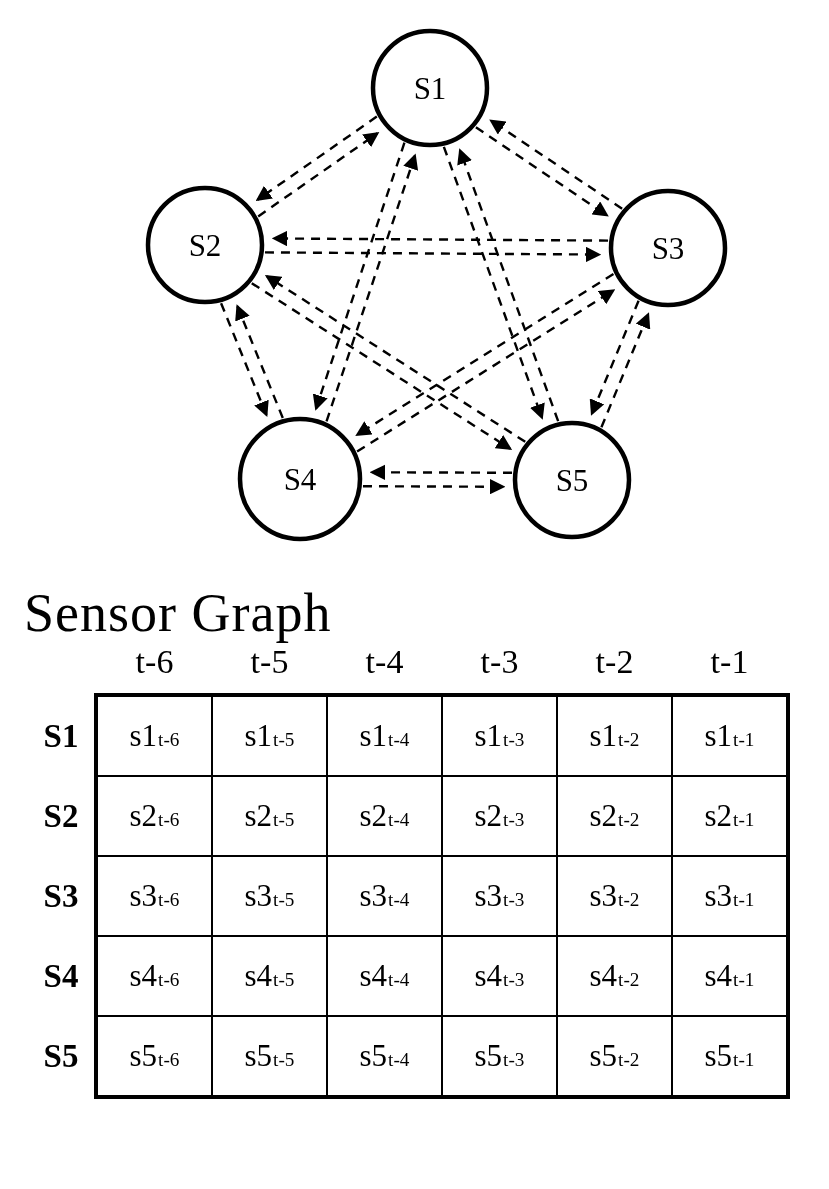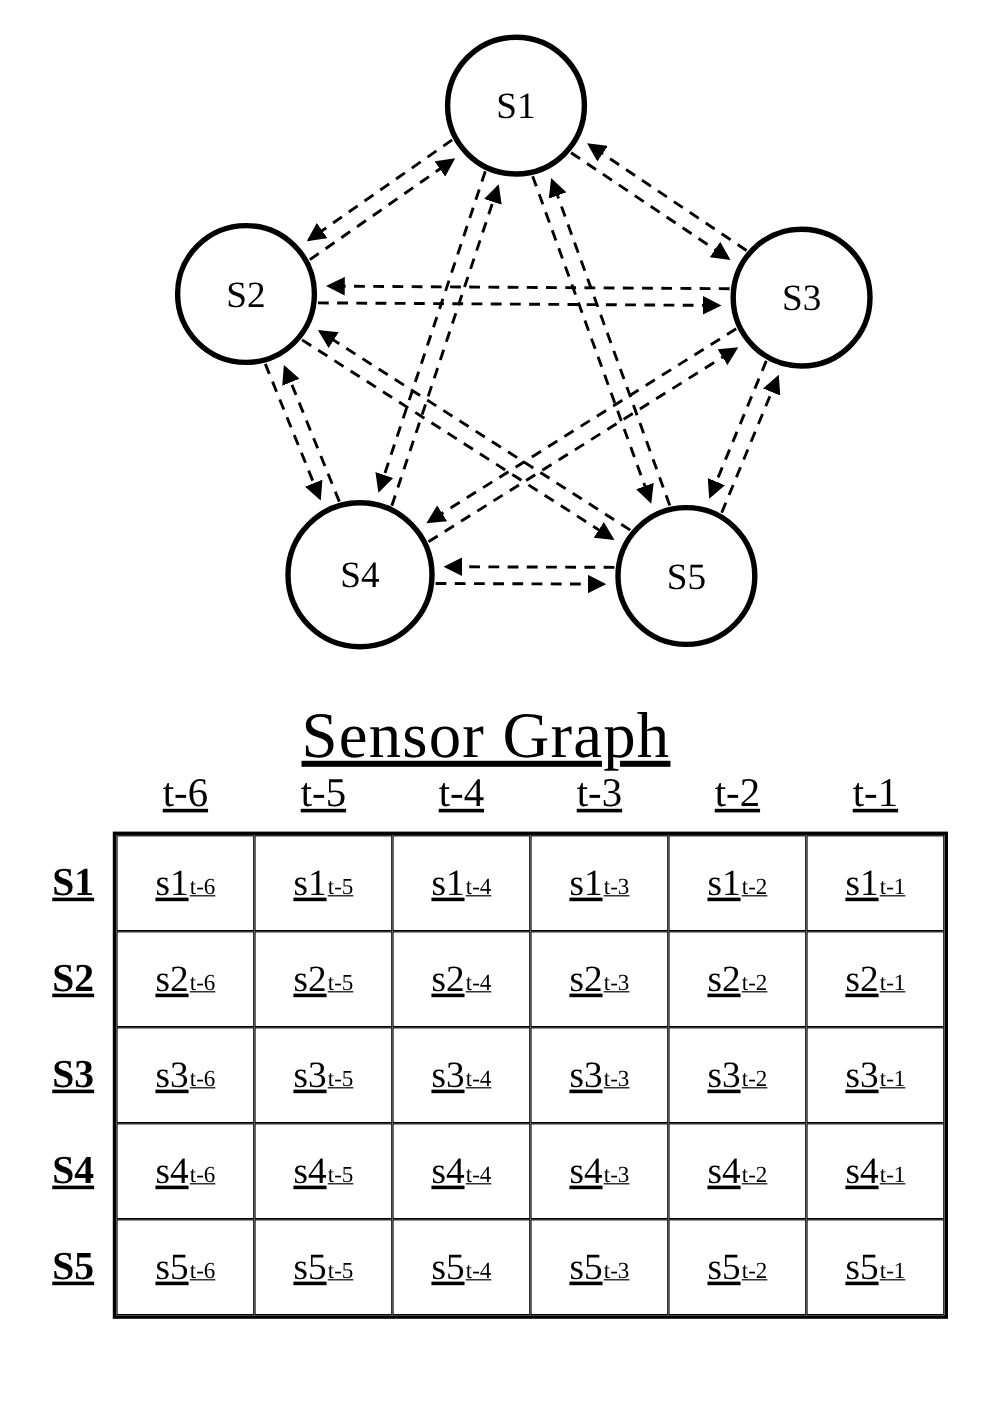--- a/index.html
+++ b/index.html
@@ -8,34 +8,33 @@
     background: #ffffff;
     width: 829px;
     height: 1189px;
     font-family: "Liberation Serif", serif;
     overflow: hidden;
   }
   .figure {
     width: 810px;
     height: 1189px;
     position: relative;
-    text-decoration: underline;
   }
   #graph-svg {
     display: block;
     width: 829px;
     height: 570px;
   }
   .graph-title {
-    text-align: center;
     font-size: 54px;
     color: #000;
     margin-top: 14px;
     line-height: 1.1;
     letter-spacing: 1px;
+    margin-left: 24px;
   }
   .table-section {
   }
   .header-row {
     display: flex;
     margin-left: 97px;
     margin-bottom: 12px;
   }
   .header-cell {
     width: 115px;

